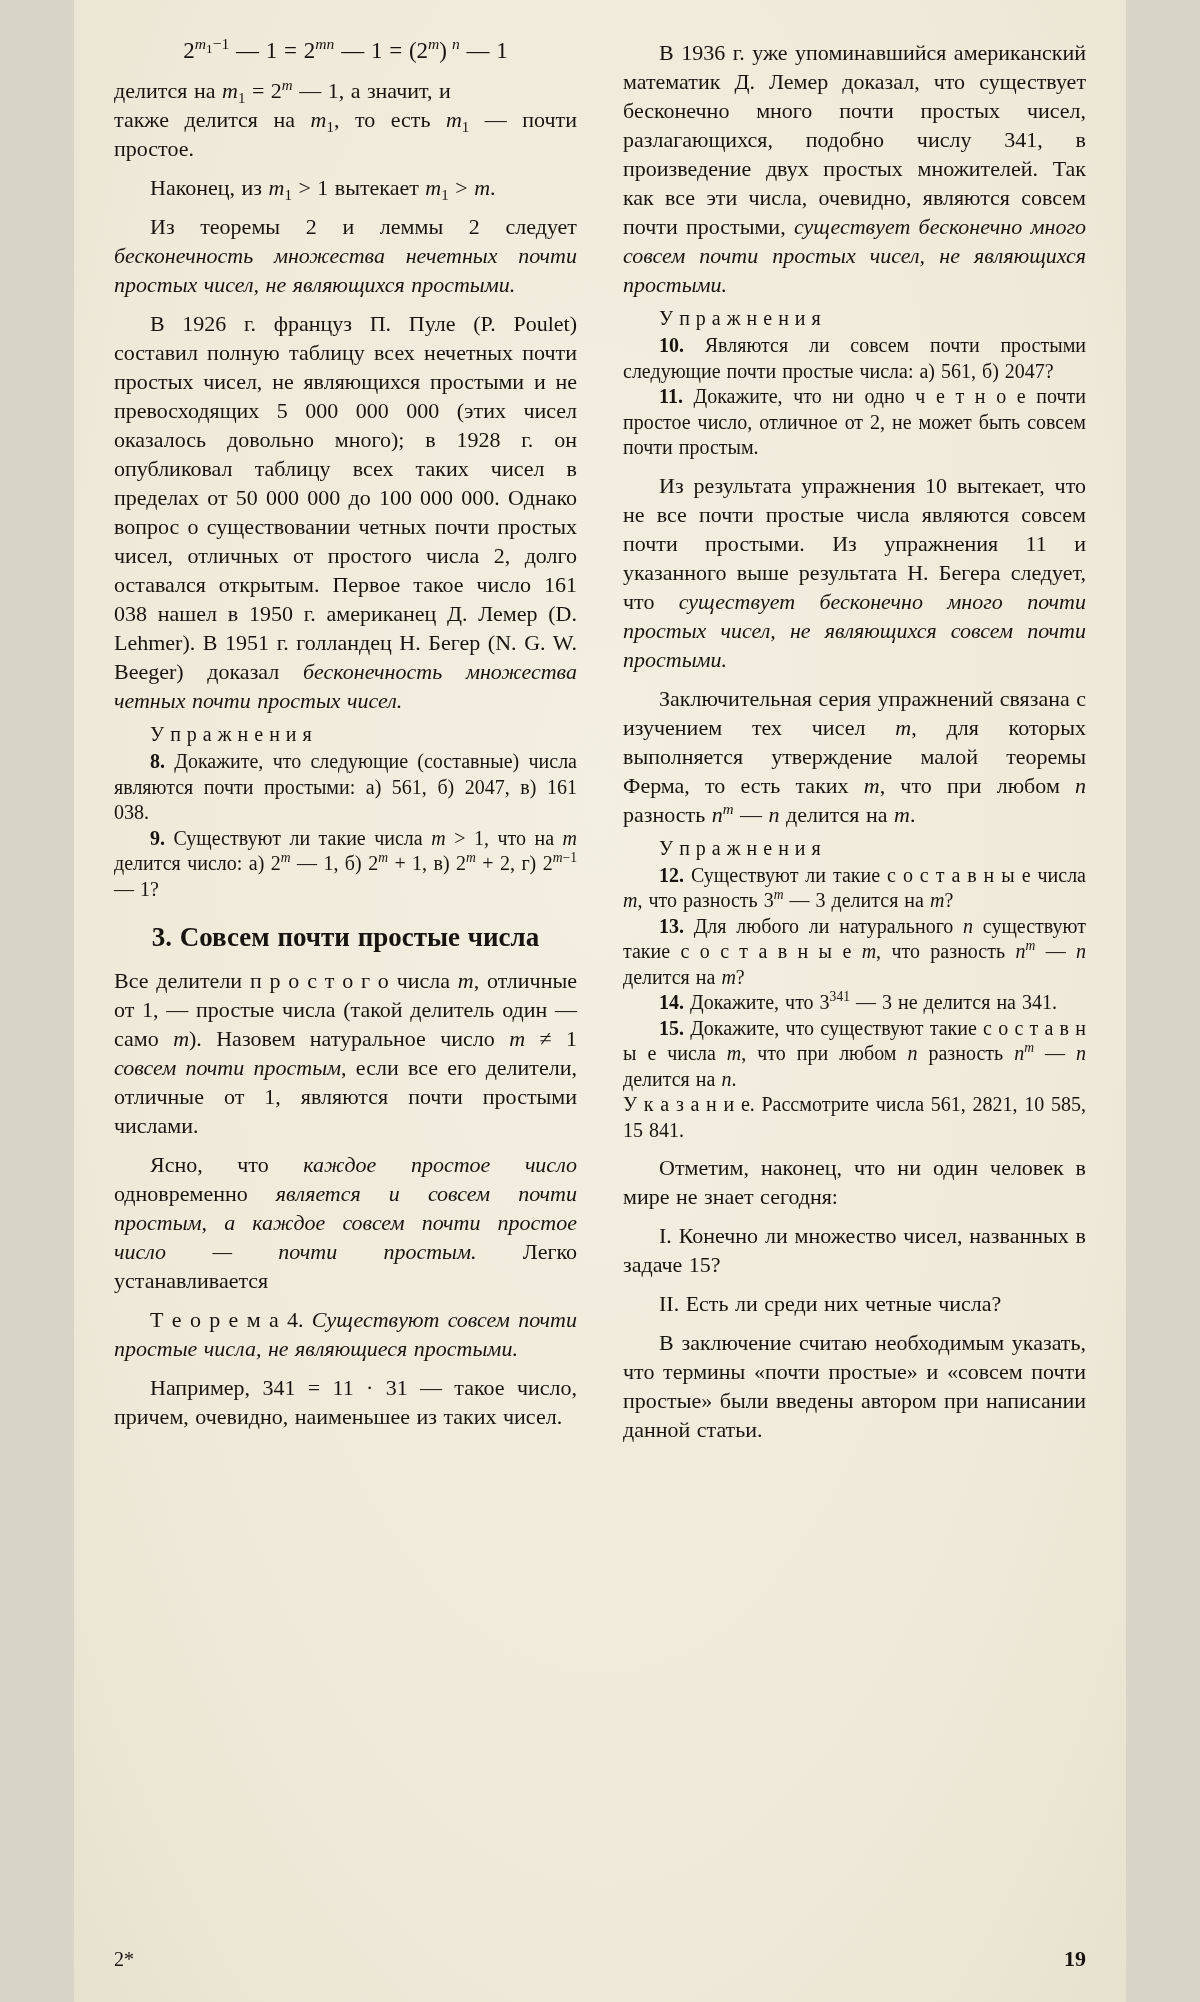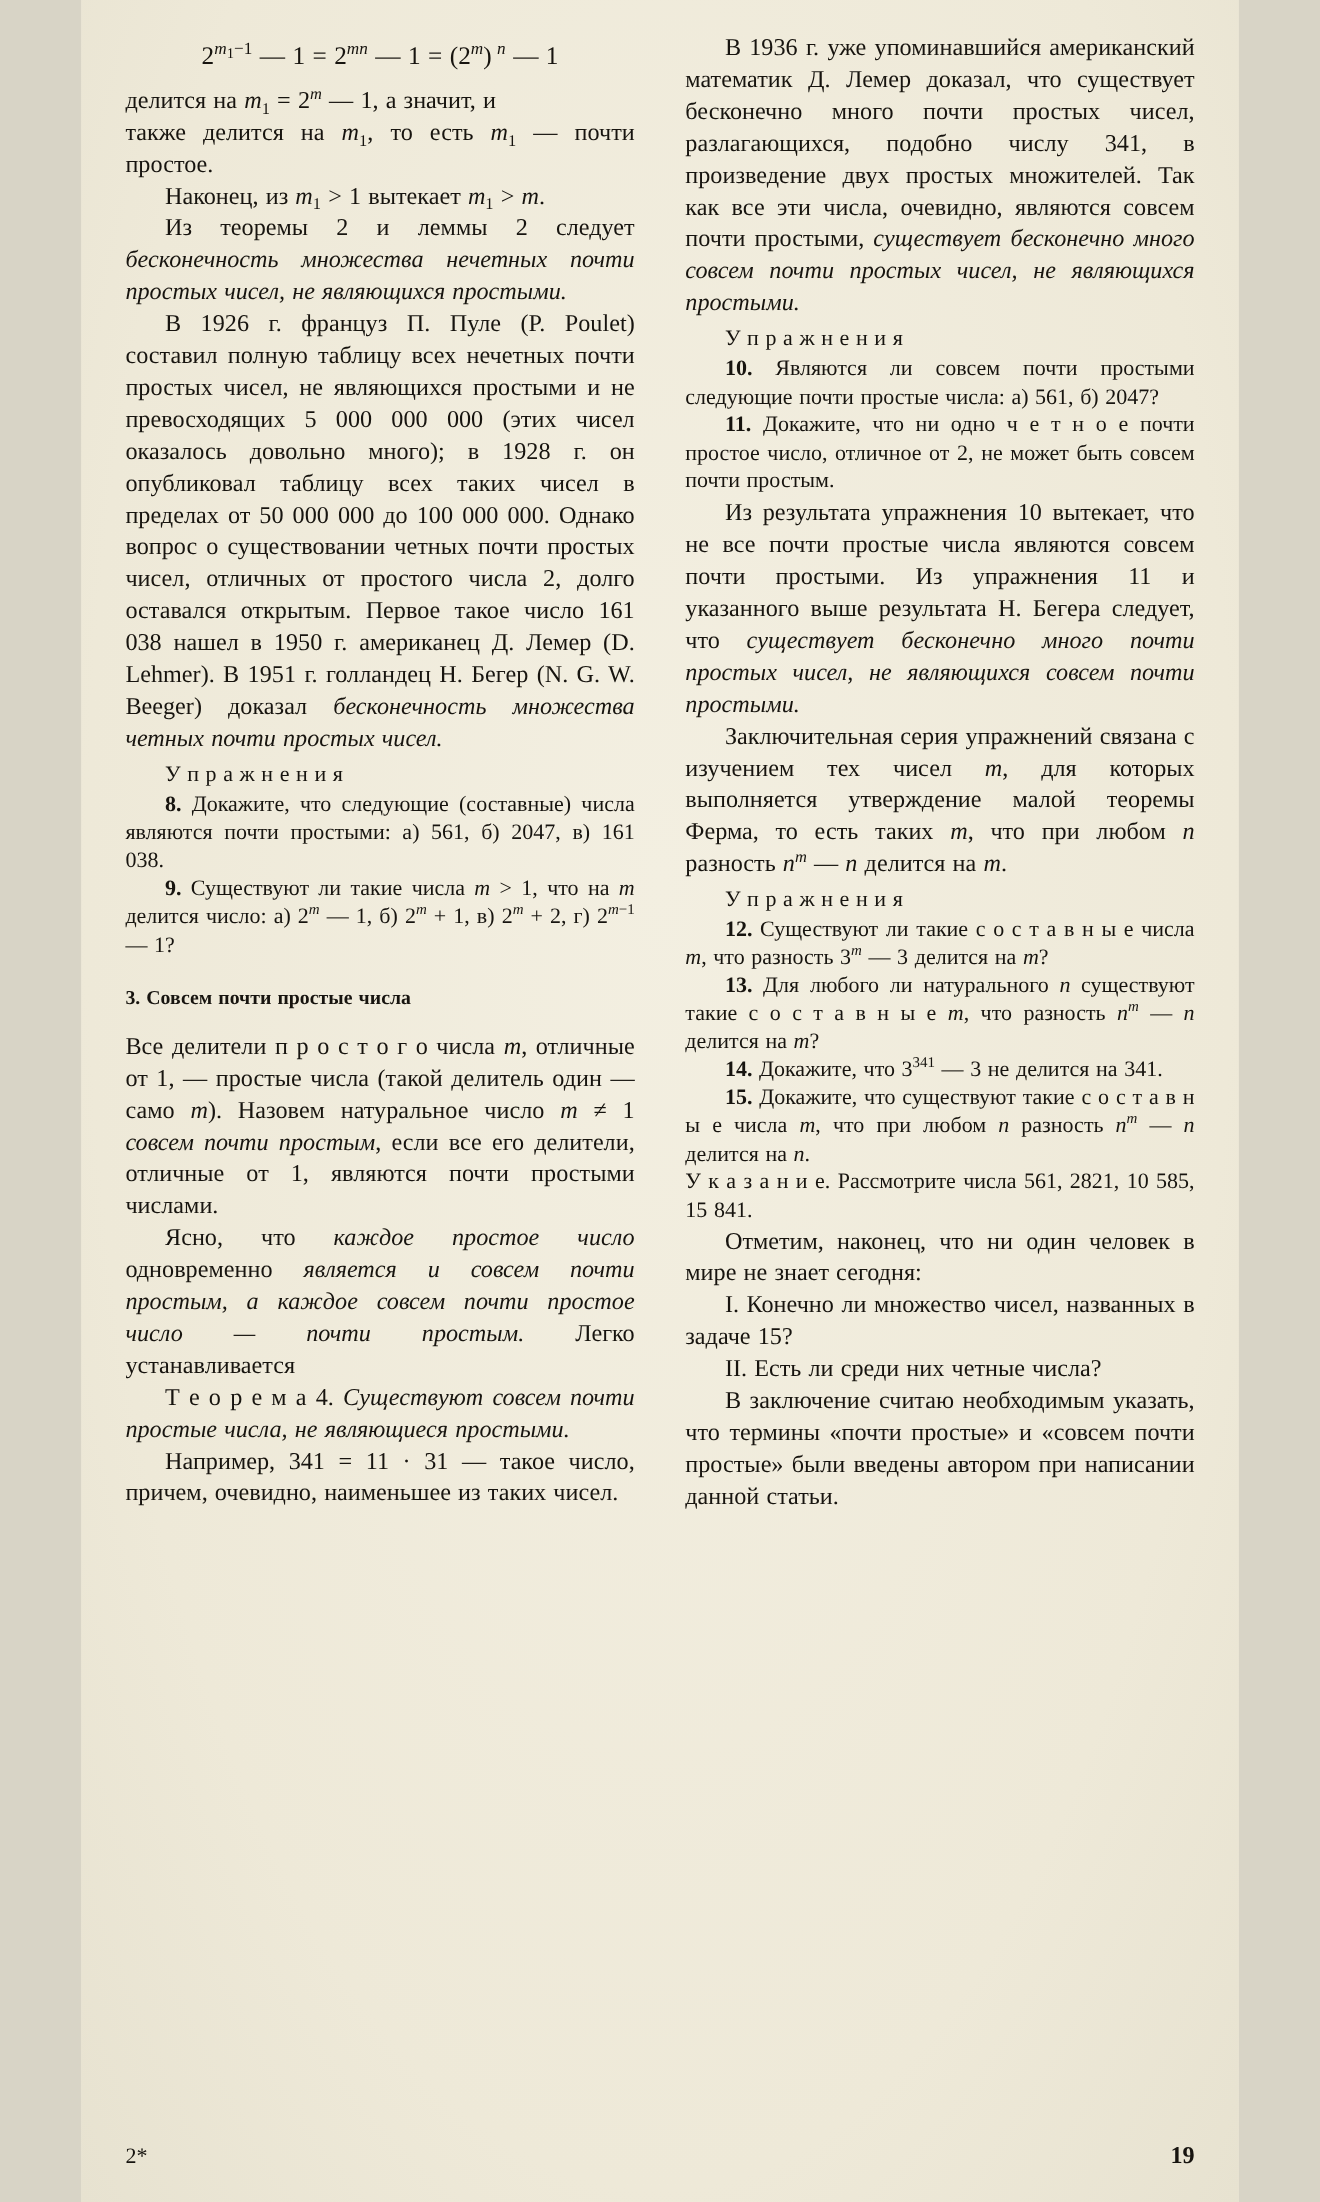--- a/index.html
+++ b/index.html
@@ -11,37 +11,37 @@
     background:#f0ecdd;
     background-image: radial-gradient(ellipse at 50% 40%, #f3efe1 0%, #eee9d8 70%, #e7e2d0 100%);
     font-family:"Liberation Serif","DejaVu Serif",serif;
     color:#17140f;
     padding:28px 40px 0 40px;
     overflow:hidden;
   }
   .columns { display:flex; gap:46px; }
   .col { flex:1 1 0; min-width:0; }
   .block { margin:0; text-align:justify; font-size:22px; line-height:29px; word-spacing:1px; }
-  .block.para { text-indent:36px; }
+  .block.para { text-indent:36px;margin-top:10px; }
   .block.para-noindent { text-indent:0; }
   .block.formula {
     text-align:center; text-indent:0;
     font-size:23px; line-height:30px;
     margin:8px 0 10px 0;
   }
   .block.heading-spaced {
     font-size:20px; line-height:26px;
     text-indent:36px; text-align:left;
     margin:6px 0 2px 0;
   }
   .block.exercise { font-size:20px; line-height:25.5px; text-indent:36px; }
   .block.exercise-noindent { font-size:20px; line-height:25.5px; text-indent:0; }
   .block.section-heading {
-    font-weight:bold; font-size:18px; line-height:30px;
-    text-align:left; text-indent:0;
+    font-weight:bold; font-size:27px; line-height:30px;
+    text-align:center; text-indent:0;
     margin:20px 0 14px 0;
   }
   sup { font-size:68%; line-height:0; }
   sub { font-size:68%; line-height:0; }
   sup sub, sub sub { font-size:85%; }
   .footer {
     position:absolute; left:40px; right:40px; bottom:30px;
     display:flex; justify-content:space-between; align-items:baseline;
   }
   .footer-left { font-size:20px; }

